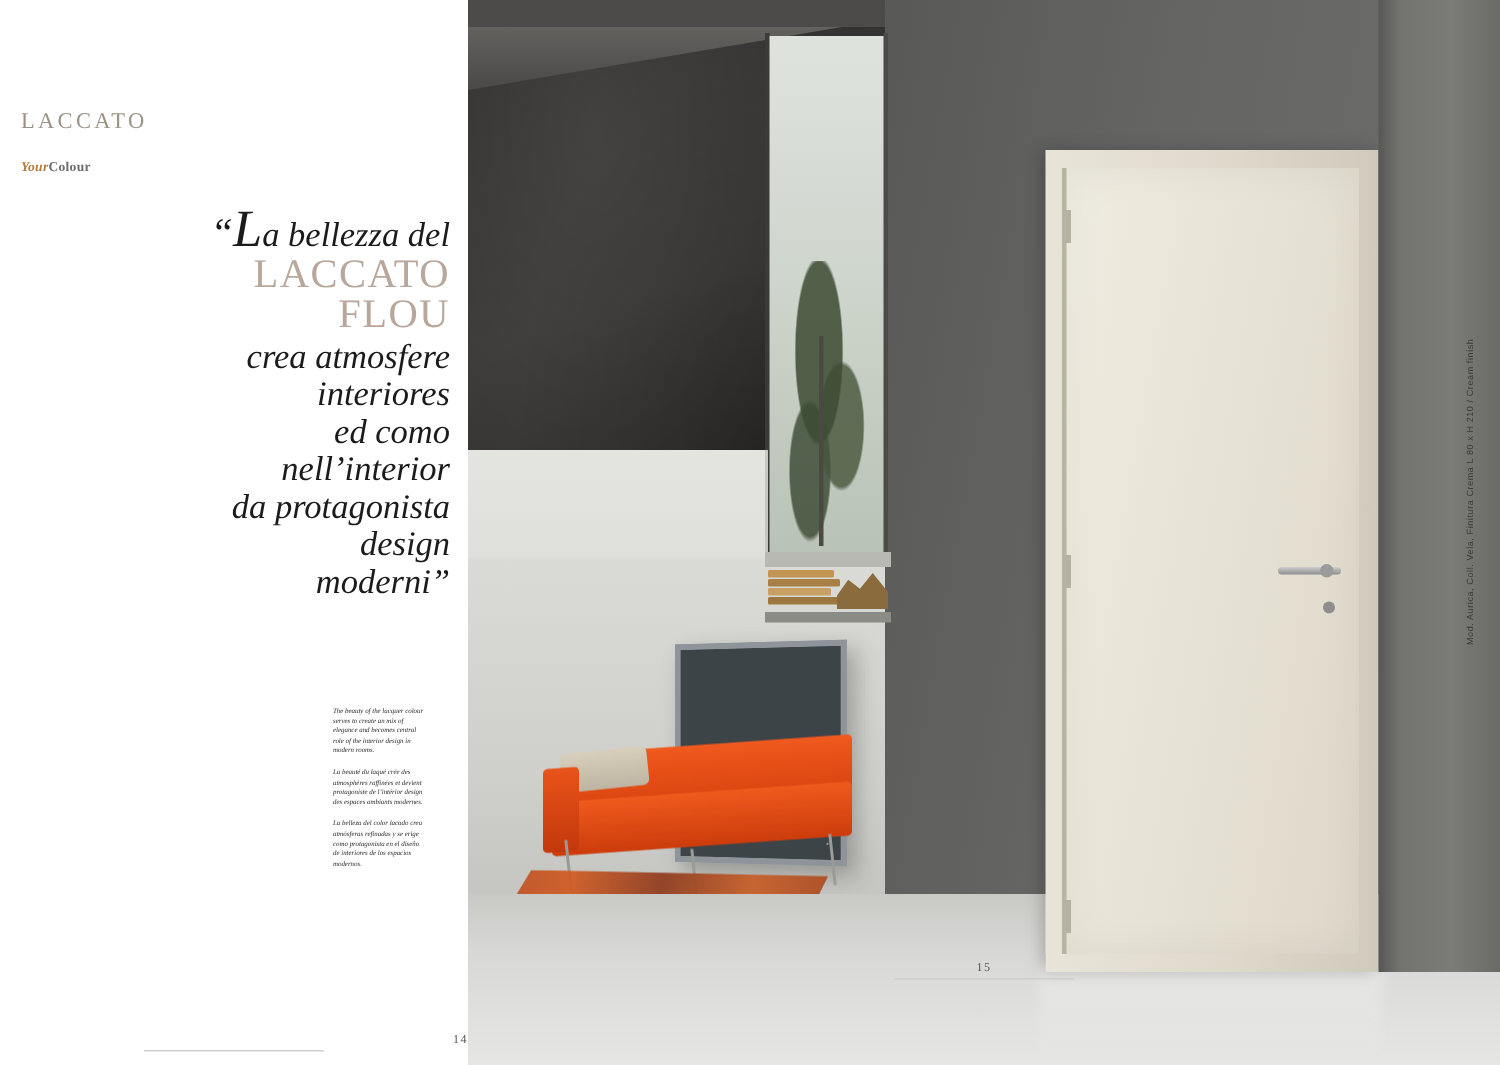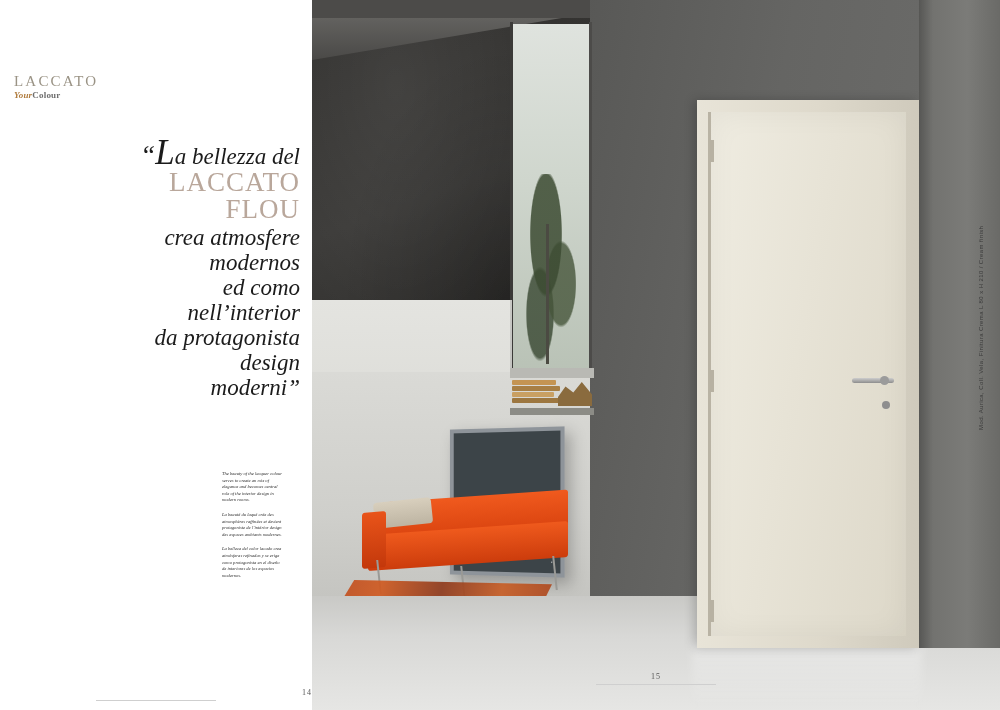--- a/index.html
+++ b/index.html
@@ -35,21 +35,21 @@
     font-family: "Liberation Serif", serif;
     font-size: 15px;
     letter-spacing: 2.2px;
     color: #9a9385;
     line-height: 1;
   }
   #brand-logo .brand-sub {
     font-family: "Liberation Serif", serif;
     font-size: 9px;
     line-height: 1;
-    margin-top: 2px;
+    margin-top: 18px;
     letter-spacing: 0.2px;
   }
   #brand-logo .brand-sub .your { color: #b07b3c; font-style: italic; font-weight: bold;}
   #brand-logo .brand-sub .colour { color: #6d6d6d; font-weight: bold; }
 
   #headline {
     position: absolute;
     left: 10px;
     top: 122px;
     width: 290px;
@@ -406,21 +406,21 @@
   .top-band {
     position: absolute;
     left: 0; top: 0;
     width: 278px; height: 18px;
     background: #4c4b49;
   }
 
   #right-folio {
     position: absolute;
     left: 0;
-    top: 672px;
+    top: 640px;
     width: 688px;
     text-align: center;
   }
   #right-folio .folio-num {
     font-family: "Liberation Serif", serif;
     font-size: 8px;
     color: #555555;
     letter-spacing: 1px;
   }
   #right-folio .folio-rule {
@@ -458,21 +458,21 @@
     </div>
 
     <div id="headline">
       <span class="line1">
         <span class="quote-open">“</span><span class="drop">L</span><span>a bellezza del</span>
       </span>
       <span class="accent">LACCATO</span>
       <span class="accent">FLOU</span>
       <span class="body-lines">
         <span>crea atmosfere</span>
-        <span>modernos</span>
+        <span>interiores</span>
         <span>ed como</span>
         <span>nell’interior</span>
         <span>da protagonista</span>
         <span>design</span>
         <span>moderni”</span>
       </span>
     </div>
 
     <div id="left-caption">
       <p>The beauty of the lacquer colour serves to create an mix of elegance and becomes central role of the interior design in modern rooms.</p>

